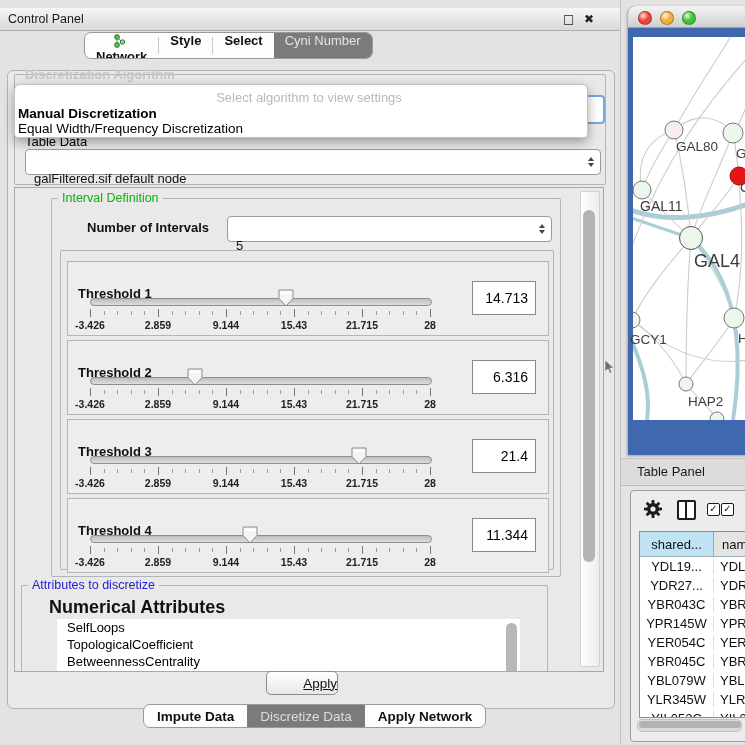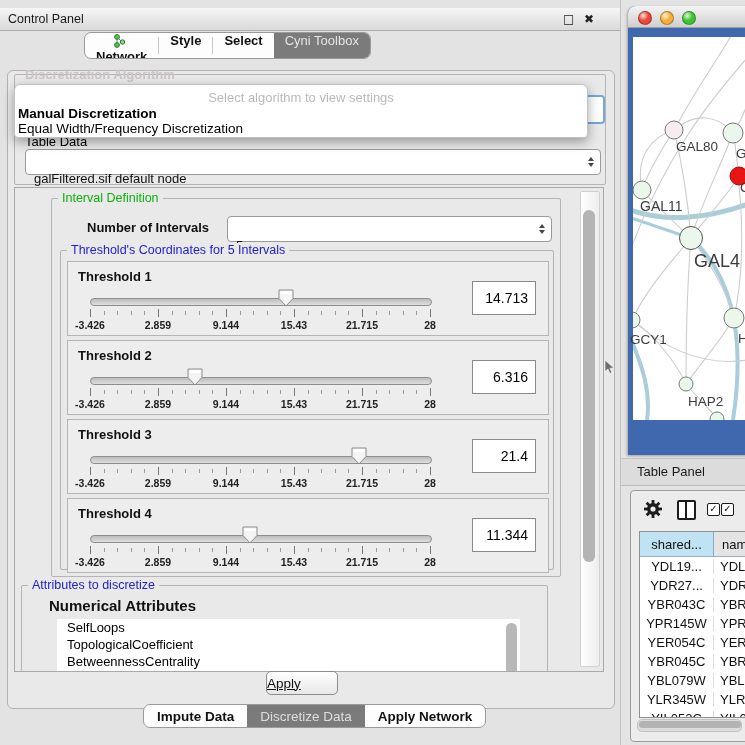--- a/index.html
+++ b/index.html
@@ -26,50 +26,50 @@
   .combo{position:absolute;background:#fff;border:1px solid #9a9a9a;border-radius:4px;
          display:flex;align-items:center;font-size:13px;}
   .combo .ct{padding-left:8px;flex:1;white-space:nowrap;overflow:hidden;margin-top:32px;}
   .combo .arrows{width:18px;display:flex;flex-direction:column;align-items:center;gap:2px;}
   .arr-up{width:0;height:0;border-left:3.5px solid transparent;border-right:3.5px solid transparent;
           border-bottom:4px solid #444;}
   .arr-dn{width:0;height:0;border-left:3.5px solid transparent;border-right:3.5px solid transparent;
           border-top:4px solid #444;}
   .popup{left:14px;top:84px;width:572px;height:52px;background:#fff;border:1px solid #c2c2c2;
          border-radius:6px 6px 4px 4px;box-shadow:0 4px 12px rgba(0,0,0,.35);z-index:50;}
-  .popup .hint{position:absolute;top:5px;left:0;width:100%;text-align:center;color:#b9b9b9;font-size:13px;}
+  .popup .hint{position:absolute;top:5px;left:0;width:100%;text-align:center;color:#b9b9b9;font-size:13px;padding-left:8px;}
   .popup .it1{position:absolute;top:21px;left:3px;font-size:13.5px;font-weight:bold;color:#000;}
   .popup .it2{position:absolute;top:36px;left:3px;font-size:13.5px;color:#000;}
   .hiddencombo{left:578px;top:95px;width:23px;height:25px;background:#fff;border:2px solid #74a7dc;
                border-radius:4px;z-index:10;}
   .scrollpanel{left:14px;top:187px;width:588px;height:483px;border:1px solid #a8a8a8;
                background:#e9e9e9;overflow:hidden;}
   .vtrack{position:absolute;right:3px;top:3px;width:18px;height:474px;
           background:linear-gradient(90deg,#ffffff,#ededed);border:1px solid #d0d0d0;border-radius:2px;}
   .vthumb{position:absolute;left:2px;top:18px;width:12px;height:352px;background:#b4b4b4;border-radius:6px;}
   .threshpanel{position:relative;width:480px;height:73px;margin:0 0 4px 6px;background:#ededed;
                border:1px solid #b5b5b5;}
-  .threshpanel .thresh-label{position:absolute;left:10px;top:7px;font-size:13px;font-weight:bold;}
+  .threshpanel .thresh-label{position:absolute;left:10px;top:24px;font-size:13px;font-weight:bold;}
   .slider-wrap{position:absolute;left:22px;top:30px;width:340px;height:40px;}
   .track{position:absolute;left:0;top:6px;width:100%;height:6px;border:1px solid #8e8e8e;border-radius:4px;
          background:linear-gradient(#bdbdbd,#dedede);}
   .ticks{position:absolute;left:0;top:17px;width:100%;height:9px;}
   .tick{position:absolute;top:2px;width:1px;height:4px;background:#9a9a9a;}
   .tick.major{top:0;height:8px;background:#777;}
   .tick-labels{position:absolute;left:0;top:27px;width:100%;height:12px;}
   .tick-labels span{position:absolute;transform:translateX(-50%);font-size:10.5px;font-weight:bold;color:#222;
                     white-space:nowrap;}
   .thumb{position:absolute;top:-3px;width:16px;height:18px;}
   .value-box{position:absolute;left:404px;top:19px;width:64px;height:34px;background:#fff;
              border:1px solid #8a8a8a;font-size:14px;font-family:"Liberation Sans",sans-serif;
              text-align:right;padding:0 7px 0 0;box-sizing:border-box;}
   .attr-list{position:absolute;left:35px;top:33px;width:463px;height:90px;background:#fff;overflow:hidden;}
   .attr-item{font-size:13px;padding:1px 0 1px 10px;color:#000;}
   .btn{position:absolute;background:linear-gradient(#ffffff,#e7e7e7);border:1px solid #8c8c8c;
-       border-radius:5px;font-size:13.5px;display:flex;align-items:center;justify-content:flex-start;text-decoration:underline;}
+       border-radius:5px;font-size:13.5px;display:flex;align-items:center;justify-content:flex-end;text-decoration:underline;}
   .btabbar{left:143px;top:704px;display:inline-flex;background:#fdfdfd;border:1px solid #9a9a9a;
            border-radius:7px;height:22px;overflow:hidden;}
   .btab{display:flex;align-items:center;padding:0 13px;font-size:13.5px;font-weight:bold;color:#111;}
   .btab.sel{background:#7b7b7b;color:#dedede;font-weight:normal;}
   
   .netwin{left:628px;top:6px;width:120px;height:449px;border-radius:8px 0 0 0;overflow:hidden;
           background:#3f68ae;box-shadow:-1px 1px 3px rgba(0,0,0,.3);}
   .nettitle{position:absolute;left:0;top:0;width:100%;height:21px;
             background:linear-gradient(#f4f4f4,#cfcfcf);border-bottom:1px solid #9e9e9e;}
   .light{position:absolute;top:5px;width:12px;height:12px;border-radius:50%;border:1px solid rgba(0,0,0,.3);}
@@ -120,21 +120,21 @@
   </div>
   <div class="tabdiv"></div>
   <div class="tab">
       <span>Style</span>
     </div>
   <div class="tabdiv"></div>
   <div class="tab">
       <span>Select</span>
     </div>
   <div class="tab sel">
-      <span>Cyni Toolbox</span>
+      <span>Cyni Number</span>
     </div>
 </div>
 
 <div class="abs outerpanel"></div>
 
 <div class="group" style="left:14px;top:74px;width:590px;height:109px;">
   <span class="gtitle ghost-title" style="background:transparent;">Discretization Algorithm</span>
   <span style="position:absolute;left:10px;top:59px;font-size:13px;color:#000;">Table Data</span>
   <div class="combo" style="left:10px;top:74px;width:574px;height:24px;">
     <span class="ct">galFiltered.sif default node</span>
@@ -160,21 +160,20 @@
     <span style="position:absolute;left:35px;top:21px;font-size:13px;font-weight:bold;">Number of Intervals</span>
     <div class="combo" style="left:175px;top:17px;width:323px;height:24px;">
       <span class="ct">5</span>
       <span class="arrows">
           <span class="arr-up"></span>
           <span class="arr-dn"></span>
         </span>
     </div>
 
     <div class="group" style="left:8px;top:51px;width:492px;height:318px;border-radius:2px;">
-      <span class="gtitle blue" style="background:#e9e9e9;">Threshold's Coordinates for 5 Intervals</span>
       <div id="threshold-stack" style="position:absolute;left:0;top:10px;width:100%;">
   <div class="threshpanel">
     <div class="thresh-label">Threshold 1</div>
     <div class="slider-wrap">
       <div class="track"></div>
       <div class="ticks">
                 <div class="tick major" style="left: 0%;"></div>
                 <div class="tick" style="left: 4%;"></div>
                 <div class="tick" style="left: 8%;"></div>
                 <div class="tick" style="left: 12%;"></div>
@@ -367,21 +366,21 @@
       </div>
     </div>
     <input class="value-box" type="text" readonly="" value="11.344" style="">
   </div>
 </div>
     </div>
   </div>
 
   <div class="group" style="left:6px;top:397px;width:525px;height:120px;">
     <span class="gtitle blue">Attributes to discretize</span>
-    <span style="position:absolute;left:27px;top:11px;font-size:15px;font-weight:bold;">Numerical Attributes</span>
+    <span style="position:absolute;left:27px;top:11px;font-size:18px;font-weight:bold;">Numerical Attributes</span>
     <div class="attr-list">
       <div id="attr-list">
           <div class="attr-item">SelfLoops</div>
           <div class="attr-item">TopologicalCoefficient</div>
           <div class="attr-item">BetweennessCentrality</div>
         </div>
       <div style="position:absolute;right:3px;top:4px;width:11px;height:120px;background:#b8b8b8;border-radius:6px;"></div>
     </div>
   </div>
 

